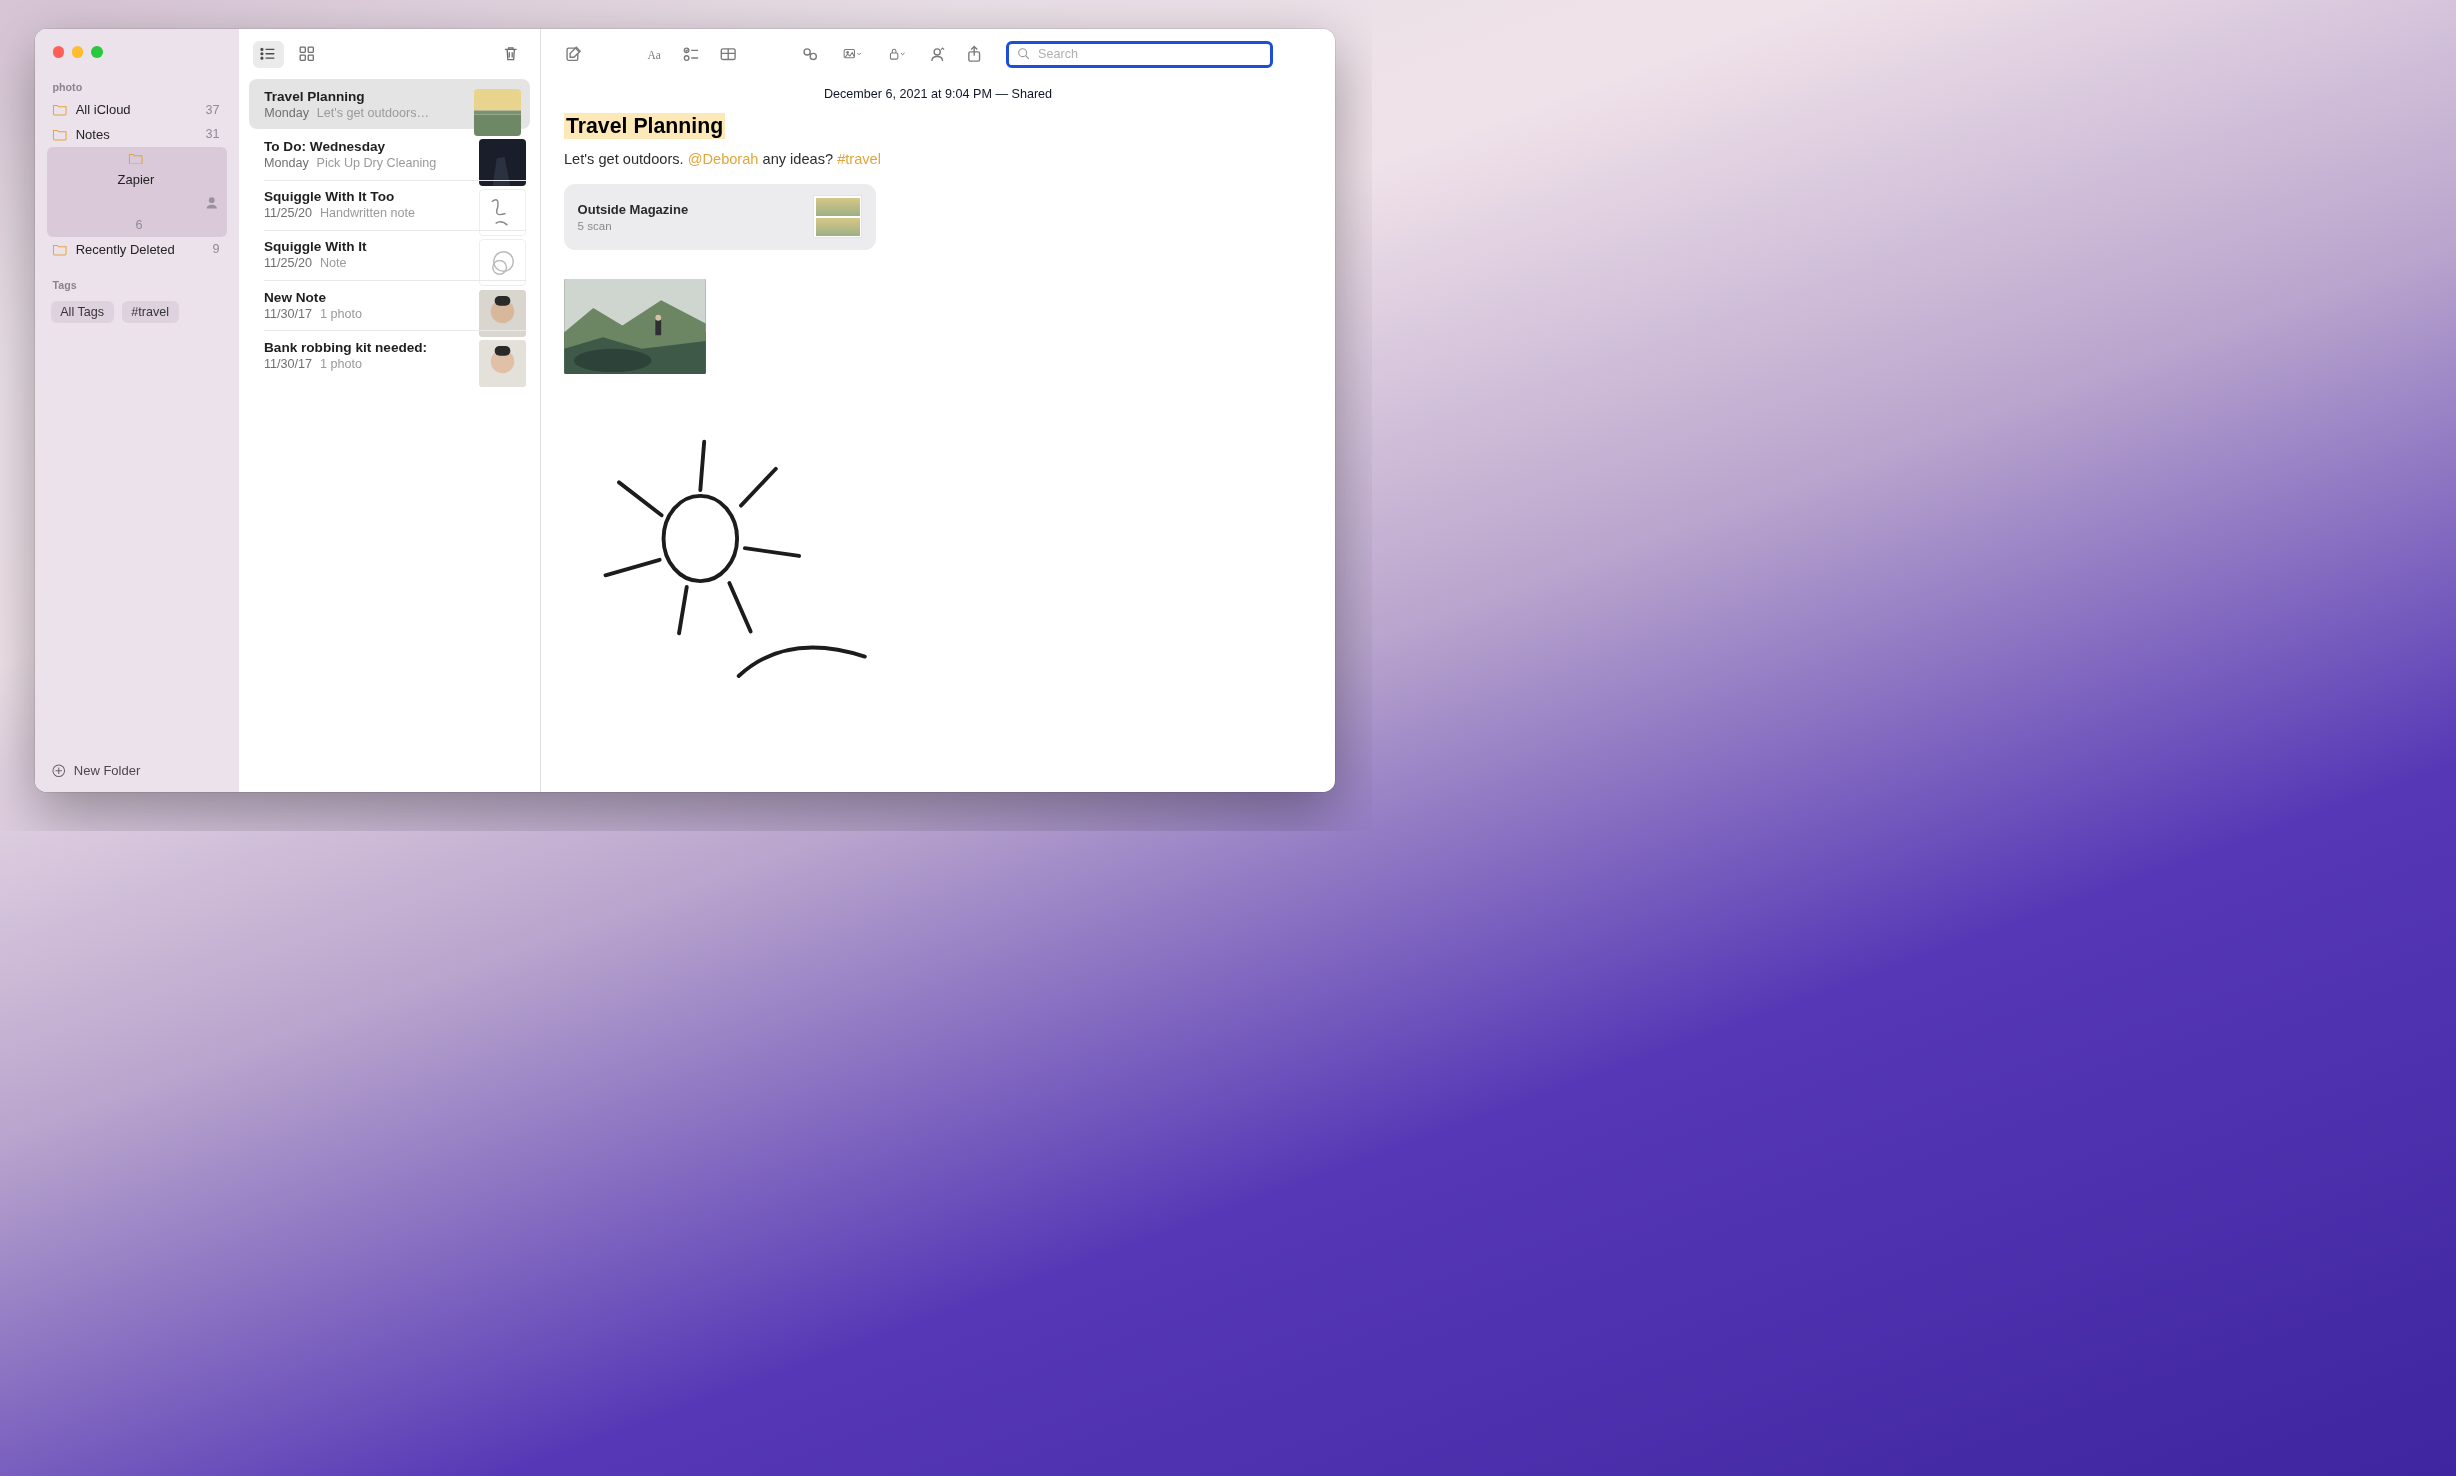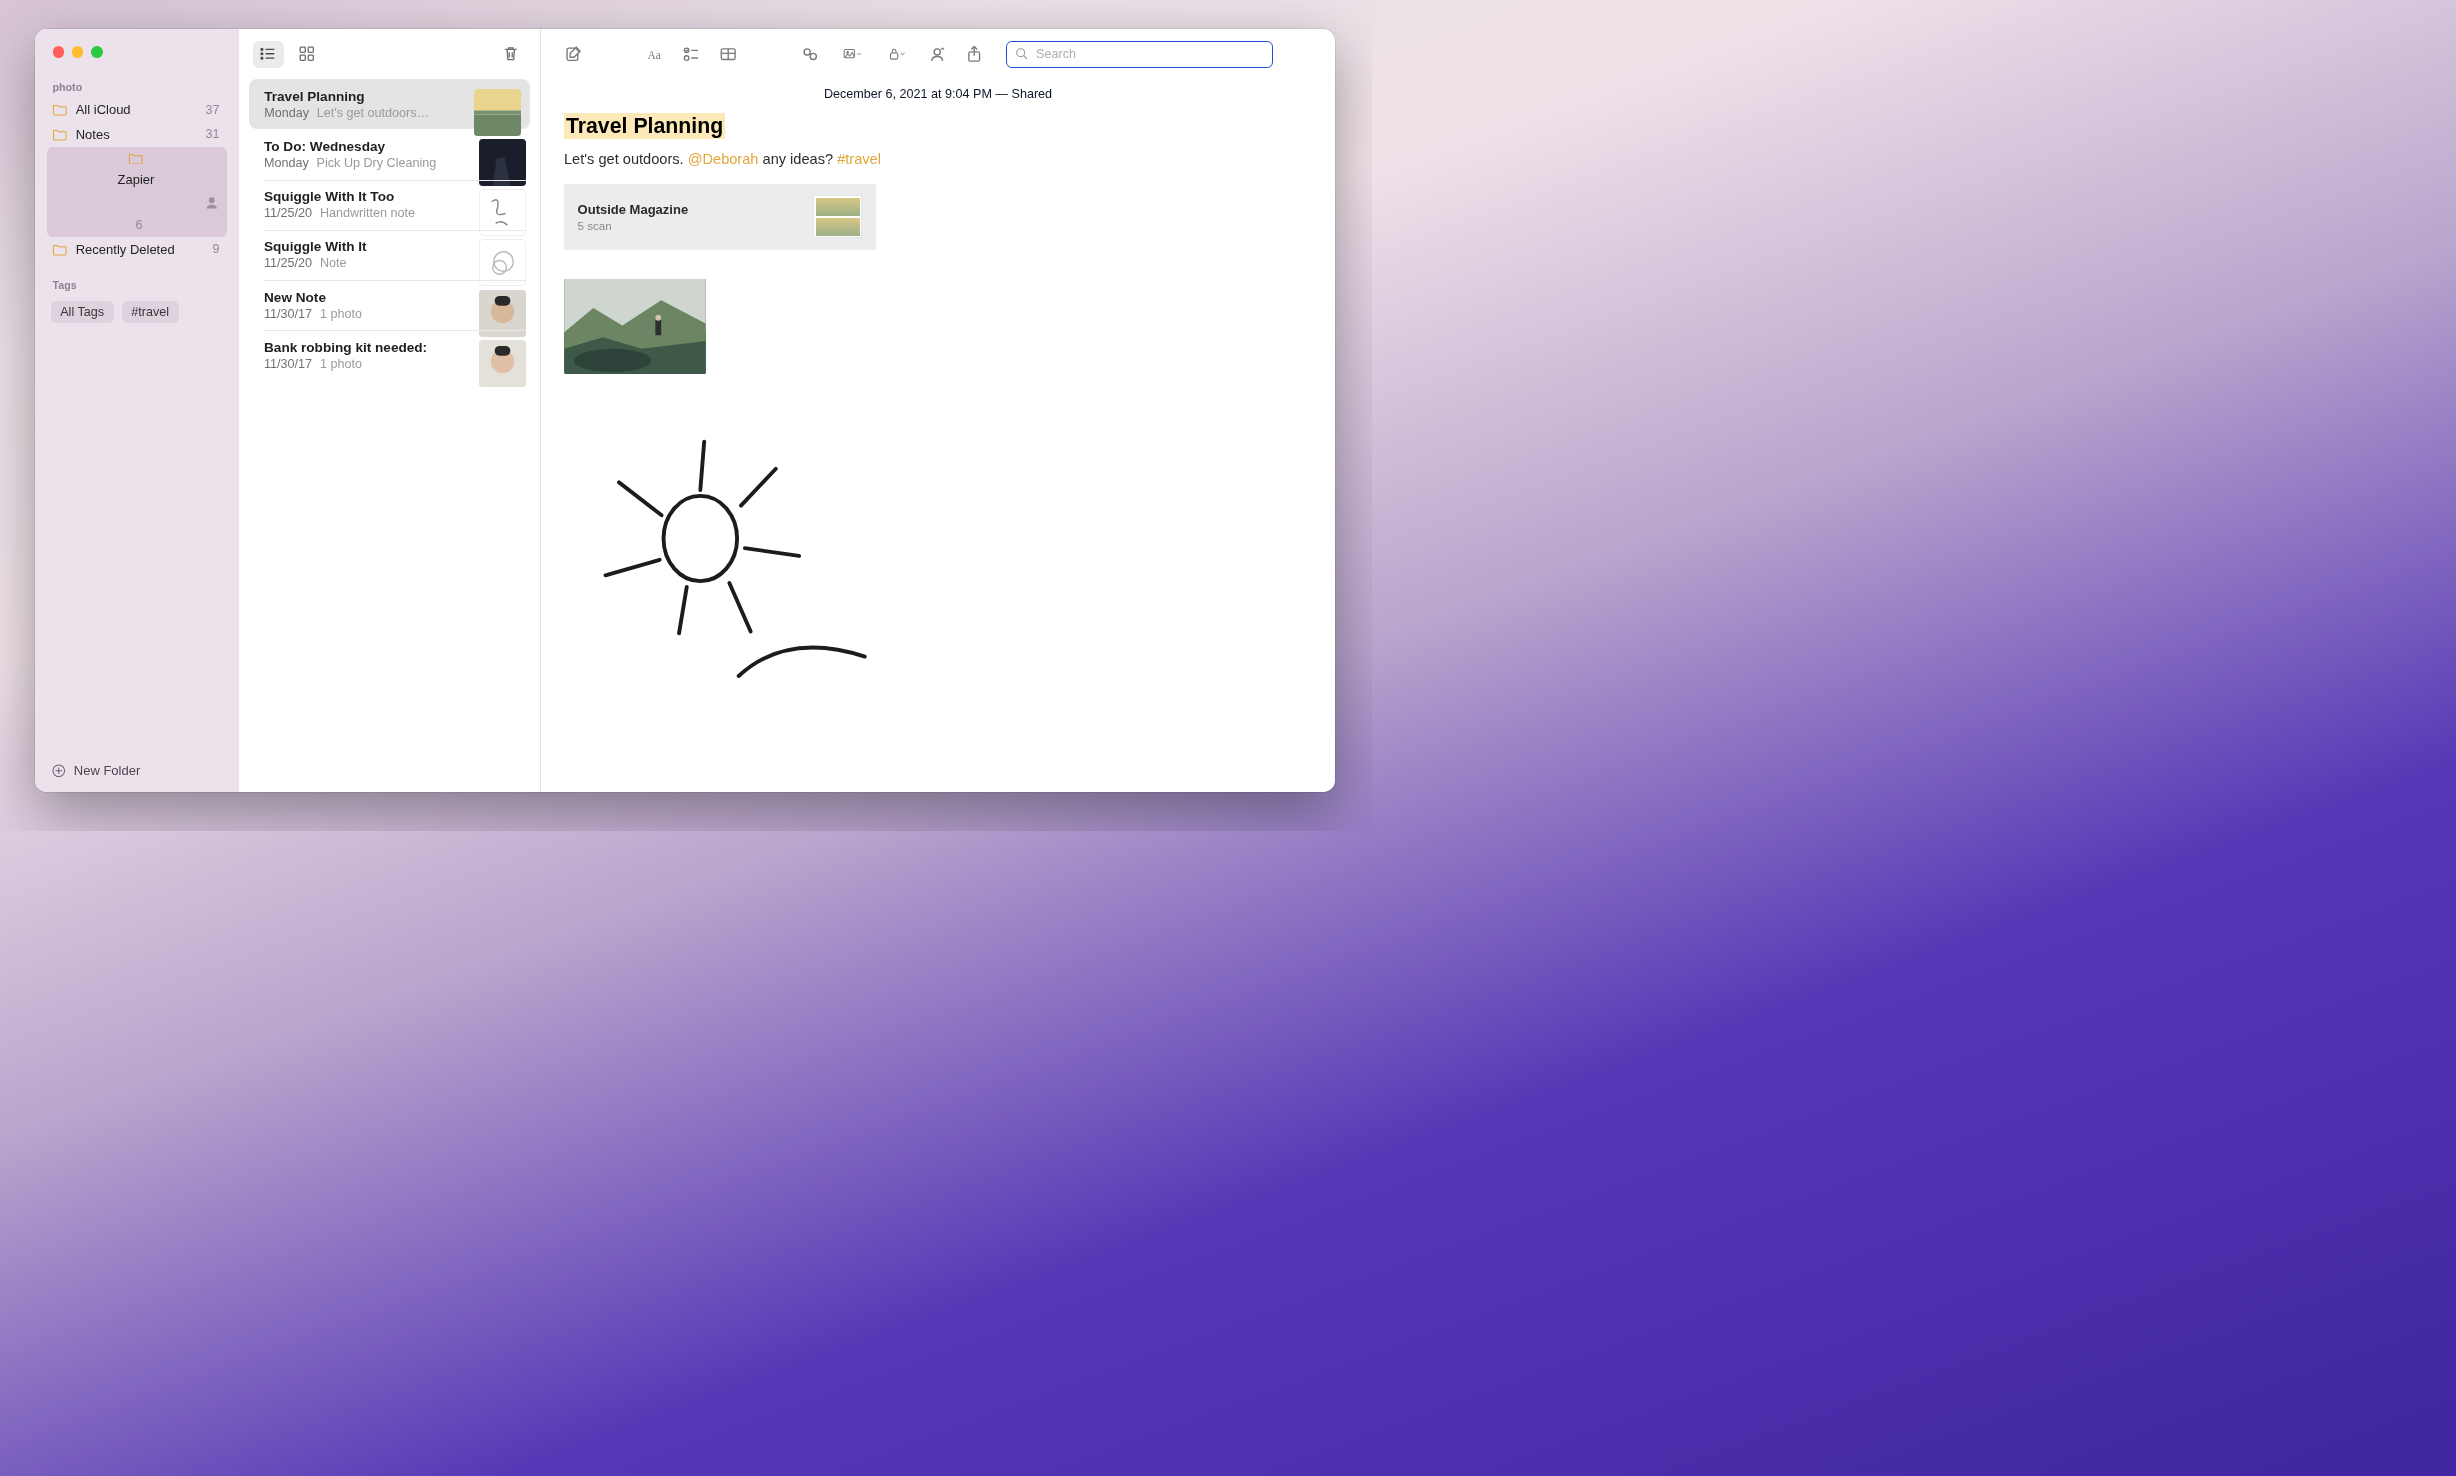--- a/index.html
+++ b/index.html
@@ -187,21 +187,21 @@
     display:flex; align-items:center; justify-content:center;
     color:#7a7a7a;
     border-radius:5.8px;
   }
   .d-btn svg { width:18.4px; height:18.4px; }
   .d-group-gap { width: 41px; }
   .search-box {
     flex:0 0 267px;
     margin-left: 11.6px;
     height:27px;
-    border:1px solid #1d4ed8;
+    border:3px solid #1d4ed8;
     border-radius:5.8px;
     display:flex;
     align-items:center;
     padding: 0 7.8px;
     gap:5.8px;
     color:#a3a3a3;
   }
   .search-box input {
     border:none; outline:none;
     font-size:12.6px;
@@ -235,21 +235,21 @@
     color:#2d2d2d;
     line-height:1.45;
   }
   .mention { color: var(--accent-orange); }
   .hashtag { color: var(--accent-orange); }
 
   .attachment-card {
     margin-top: 13.6px;
     width: 312px;
     background:#ececee;
-    border-radius:1px;
+    border-radius:11px;
     padding: 11.6px 13.6px;
     display:flex;
     align-items:center;
     gap:14px;
   }
   .attachment-card .att-title { font-size:13px; font-weight:600; color:#2a2a2a; }
   .attachment-card .att-sub { font-size:11.6px; color:#8a8a8a; margin-top:1.9px; }
   .att-thumb { margin-left:auto; width:49px; height:43px; background:#fff; border:1px solid #e3e3e3; display:flex; flex-direction:column; gap:1.9px; padding:1.9px;}
   .att-thumb div { flex:1; background:linear-gradient(#d7c787,#9daf86); }
 

